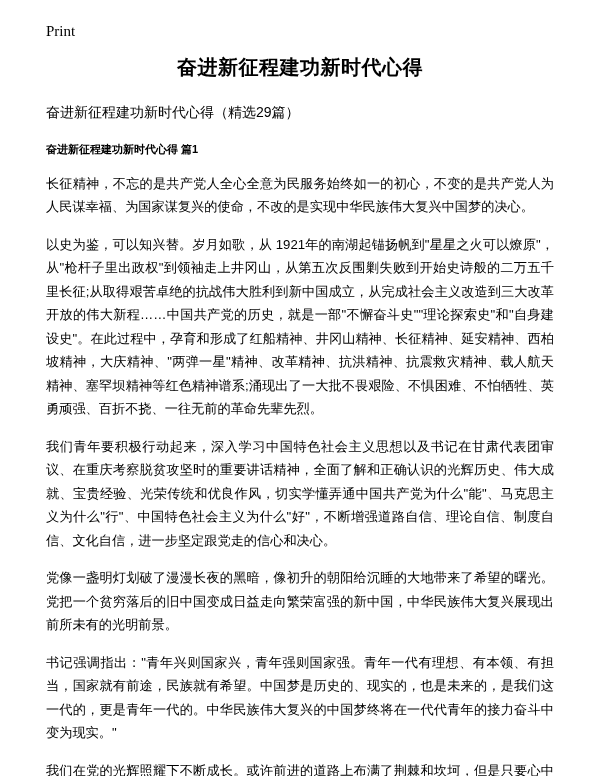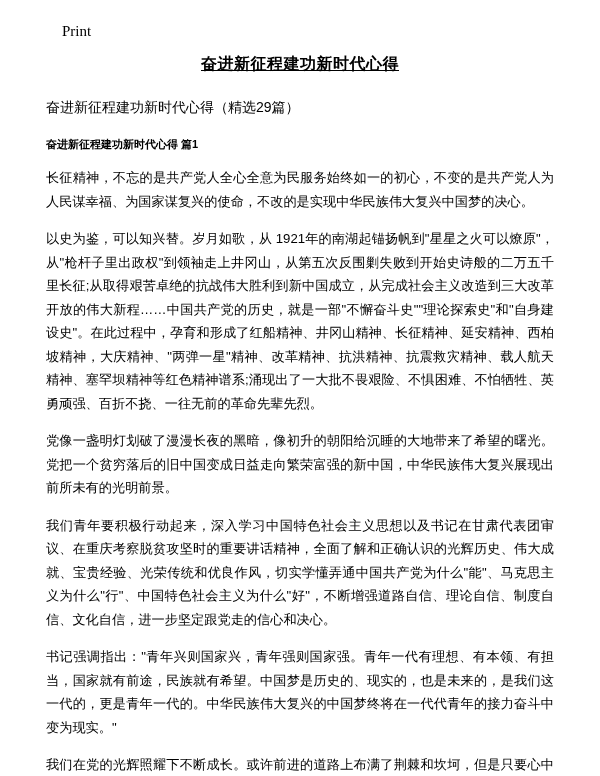--- a/index.html
+++ b/index.html
@@ -18,31 +18,30 @@
     width: 600px;
     min-height: 776px;
     box-sizing: border-box;
     padding: 22px 46px 10px 46px;
     position: relative;
   }
   .print-label {
     font-size: 15px;
     line-height: 1.2;
     color: #000;
-    margin: 0 0 14px 16px;
+    margin: 0 0 14px 0;
     font-family: "Liberation Serif", serif;
   }
   .doc-title {
     text-align: center;
-    font-size: 16px;
+    font-size: 20px;
     font-weight: bold;
     letter-spacing: 0.5px;
     margin: 10px 0 22px 0;
     line-height: 1.3;
-    text-decoration: underline;
   }
   .subtitle {
     font-size: 14px;
     margin: 0 0 18px 0;
     line-height: 1.5;
   }
   .section-head {
     font-size: 11px;
     font-weight: bold;
     margin: 0 0 14px 0;
@@ -64,18 +63,18 @@
   <div class="print-label">Print</div>
 
   <h1 class="doc-title">奋进新征程建功新时代心得</h1>
 
   <div class="subtitle">奋进新征程建功新时代心得（精选29篇）</div>
 
   <div class="section-head">奋进新征程建功新时代心得 篇1</div>
 
   <p class="para">长征精神，不忘的是共产党人全心全意为民服务始终如一的初心，不变的是共产党人为人民谋幸福、为国家谋复兴的使命，不改的是实现中华民族伟大复兴中国梦的决心。</p>
   <p class="para">以史为鉴，可以知兴替。岁月如歌，从 1921年的南湖起锚扬帆到"星星之火可以燎原"，从"枪杆子里出政权"到领袖走上井冈山，从第五次反围剿失败到开始史诗般的二万五千里长征;从取得艰苦卓绝的抗战伟大胜利到新中国成立，从完成社会主义改造到三大改革开放的伟大新程……中国共产党的历史，就是一部"不懈奋斗史""理论探索史"和"自身建设史"。在此过程中，孕育和形成了红船精神、井冈山精神、长征精神、延安精神、西柏坡精神，大庆精神、"两弹一星"精神、改革精神、抗洪精神、抗震救灾精神、载人航天精神、塞罕坝精神等红色精神谱系;涌现出了一大批不畏艰险、不惧困难、不怕牺牲、英勇顽强、百折不挠、一往无前的革命先辈先烈。</p>
+  <p class="para">我们青年要积极行动起来，深入学习中国特色社会主义思想以及书记在甘肃代表团审议、在重庆考察脱贫攻坚时的重要讲话精神，全面了解和正确认识的光辉历史、伟大成就、宝贵经验、光荣传统和优良作风，切实学懂弄通中国共产党为什么"能"、马克思主义为什么"行"、中国特色社会主义为什么"好"，不断增强道路自信、理论自信、制度自信、文化自信，进一步坚定跟党走的信心和决心。</p>
   <p class="para">党像一盏明灯划破了漫漫长夜的黑暗，像初升的朝阳给沉睡的大地带来了希望的曙光。党把一个贫穷落后的旧中国变成日益走向繁荣富强的新中国，中华民族伟大复兴展现出前所未有的光明前景。</p>
-  <p class="para">我们青年要积极行动起来，深入学习中国特色社会主义思想以及书记在甘肃代表团审议、在重庆考察脱贫攻坚时的重要讲话精神，全面了解和正确认识的光辉历史、伟大成就、宝贵经验、光荣传统和优良作风，切实学懂弄通中国共产党为什么"能"、马克思主义为什么"行"、中国特色社会主义为什么"好"，不断增强道路自信、理论自信、制度自信、文化自信，进一步坚定跟党走的信心和决心。</p>
   <p class="para">书记强调指出："青年兴则国家兴，青年强则国家强。青年一代有理想、有本领、有担当，国家就有前途，民族就有希望。中国梦是历史的、现实的，也是未来的，是我们这一代的，更是青年一代的。中华民族伟大复兴的中国梦终将在一代代青年的接力奋斗中变为现实。"</p>
   <p class="para">我们在党的光辉照耀下不断成长。或许前进的道路上布满了荆棘和坎坷，但是只要心中有党，党的光辉就能照耀我们前行的方向，中国梦一定会实现!</p>
 
 </div>
 
 </body></html>

